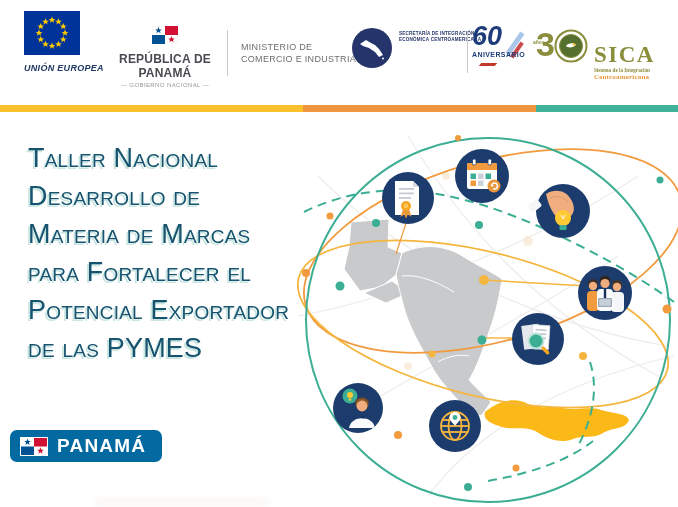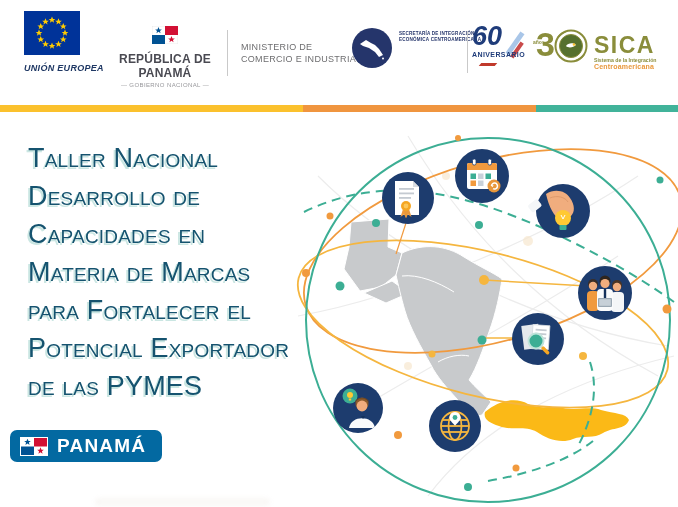--- a/index.html
+++ b/index.html
@@ -24,21 +24,21 @@
   .anniv-stripe1{position:absolute;left:30px;top:20px;width:26px;height:5px;background:#A9C6E8;
                  transform:rotate(-55deg);z-index:0;}
   .anniv-stripe2{position:absolute;left:36px;top:27px;width:18px;height:4px;background:#C94A4A;
                  transform:rotate(-55deg);z-index:0;}
   .anniv-label{position:relative;font-size:7px;font-weight:bold;color:#1F3C7A;letter-spacing:.4px;z-index:1;}
   .anniv-flag{position:absolute;left:8px;top:42px;width:16px;height:3px;background:#C0392B;
               transform:skewX(-40deg);}
   .sica{position:absolute;left:536px;top:24px;display:flex;align-items:flex-start;}
   .sica-3{font-size:34px;font-weight:700;color:#8A8D3B;line-height:40px;position:relative;}
   .sica-anos{position:absolute;left:-3px;bottom:2px;font-size:5px;color:#8A8D3B;}
-  .sica-col{margin-left:6px;margin-top:10px;}
+  .sica-col{margin-left:6px;margin-top:20px;font-family:Liberation Serif, serif;}
   .sica-name{font-size:23px;font-weight:800;color:#8A8D3B;letter-spacing:1.5px;line-height:22px;}
   .sica-sub1{font-size:5.2px;font-weight:bold;color:#8A8D3B;margin-top:1px;}
   .sica-sub2{font-size:7px;font-weight:800;color:#E8973B;letter-spacing:.2px;}
   
   .stripe{position:absolute;left:0;top:105px;width:678px;height:7px;display:flex;}
   .stripe>div{height:7px;}
   .seg-yellow{width:303px;background:#FBC12D;}
   .seg-orange{width:233px;background:#F0953F;}
   .seg-teal{width:142px;background:#41B39A;}
   
@@ -316,21 +316,20 @@
         <line x1="-12.6" y1="6" x2="12.6" y2="6"></line>
       </g>
       <path d="M0,-14 C-3.5,-14 -5.5,-11 -5.5,-8.2 C-5.5,-5 0,-0.5 0,-0.5 C0,-0.5 5.5,-5 5.5,-8.2 C5.5,-11 3.5,-14 0,-14 Z" fill="#fff"></path>
       <circle cy="-8.5" r="2.4" fill="#3CAE94"></circle>
     </g>
   </svg>
 
   <div class="title">
     <div>Taller Nacional</div>
     <div>Desarrollo de</div>
-    <div>Capacidades en</div>
     <div>Materia de Marcas</div>
     <div>para Fortalecer el</div>
     <div>Potencial Exportador</div>
     <div>de las PYMES</div>
   </div>
 
   <div class="badge">
     <svg width="28" height="19" viewBox="0 0 28 19">
       <rect x=".75" y=".75" width="26.5" height="17.5" fill="#fff" stroke="#fff" stroke-width="1.5"></rect>
       <rect x="14" y="1" width="13" height="8.5" fill="#D21034"></rect>

